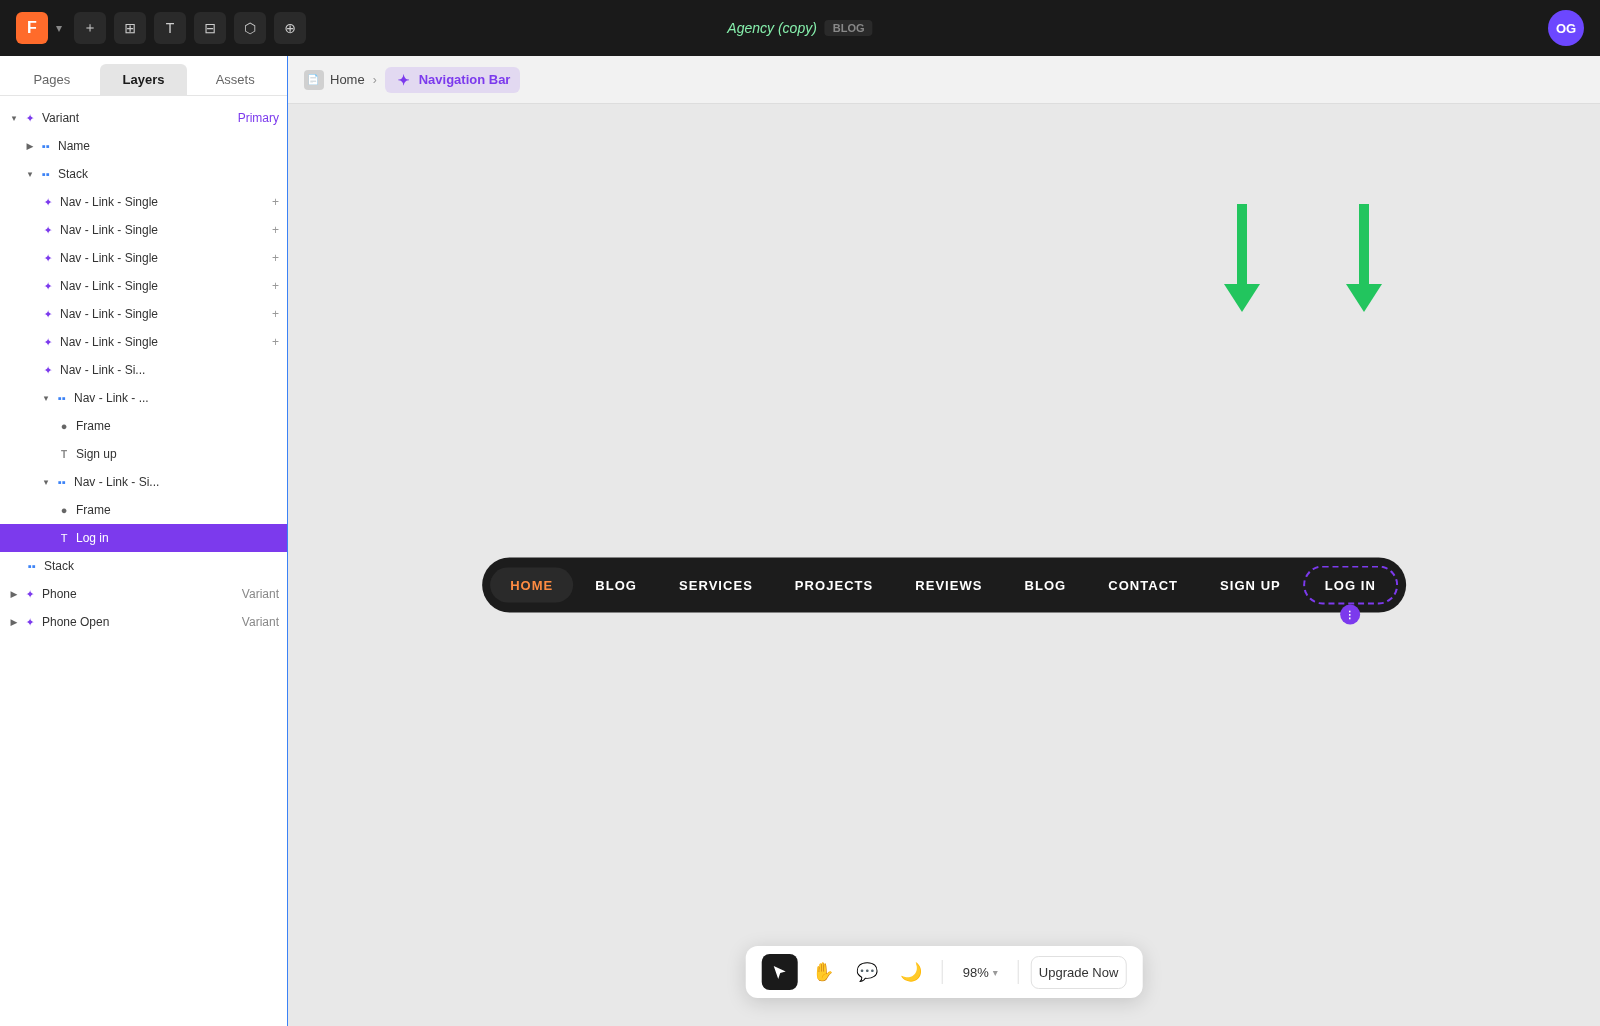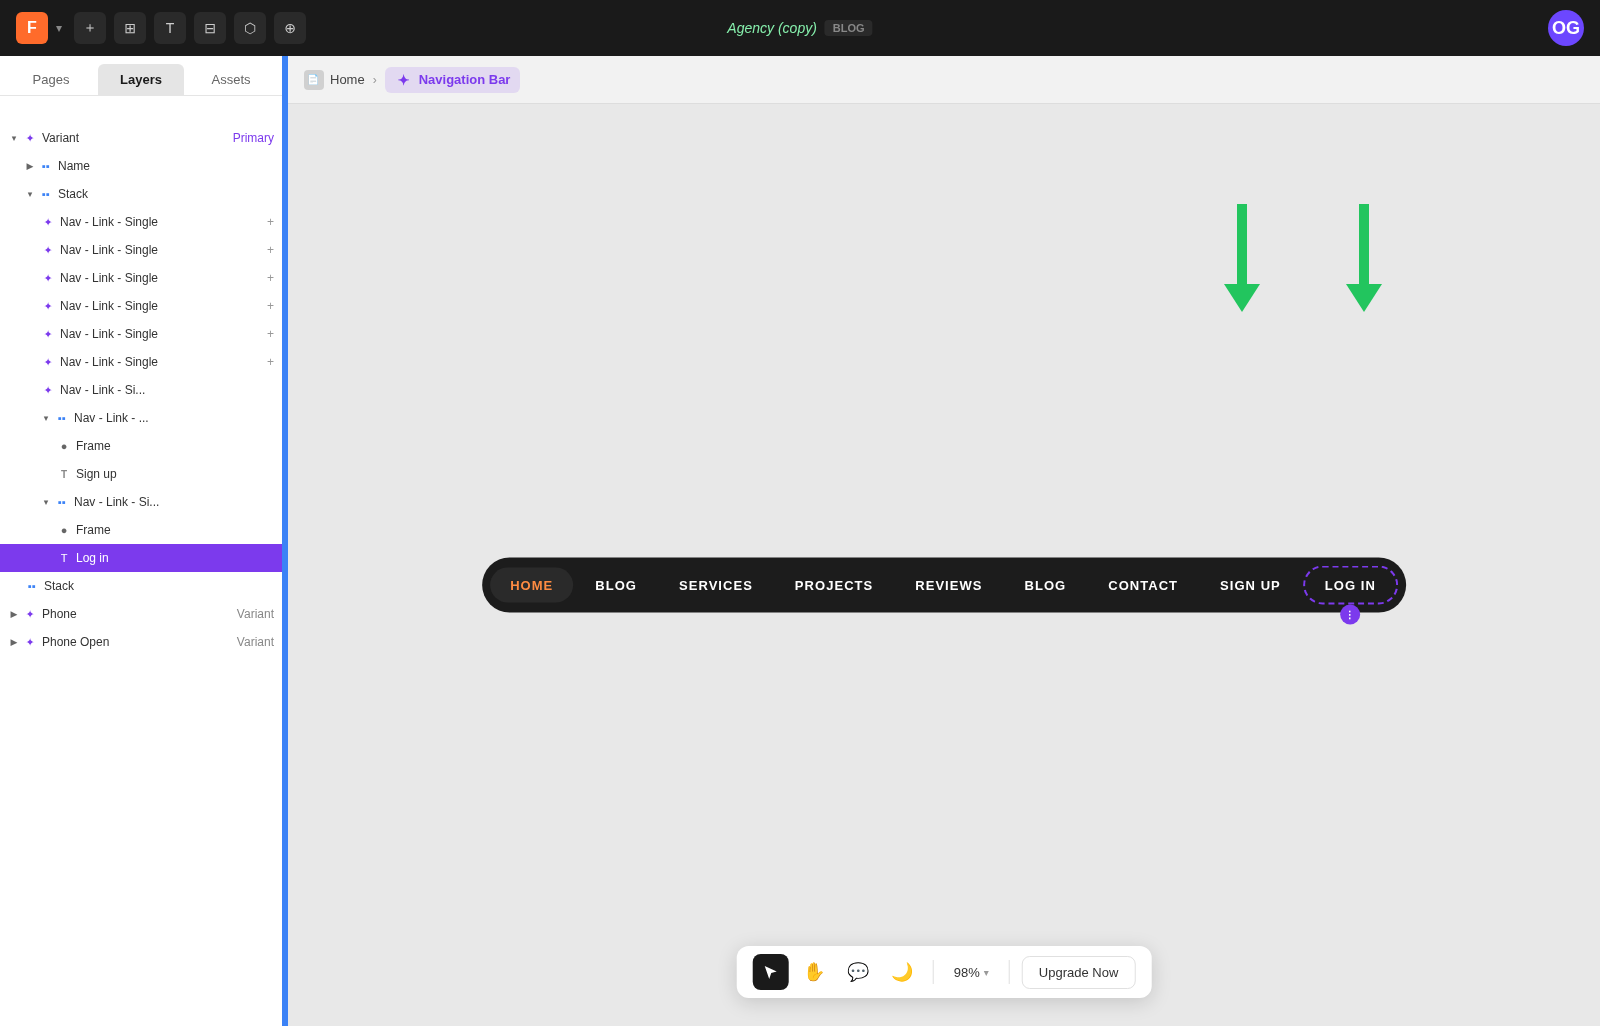--- a/index.html
+++ b/index.html
@@ -51,40 +51,39 @@
       font-size: 11px;
       font-weight: 600;
     }
     .toolbar-avatar {
       position: absolute;
       right: 16px;
       width: 36px; height: 36px;
       background: #6c47ff;
       border-radius: 50%;
       display: flex; align-items: center; justify-content: center;
-      color: white; font-weight: 700; font-size: 18px;
+      color: white; font-weight: 700; font-size: 13px;
       cursor: pointer;
     }
 
     
     .main-layout {
       display: flex;
       flex: 1;
       overflow: hidden;
     }
 
     
     .sidebar {
       width: 288px;
       background: #fff;
-      border-right: 6px solid #3b82f6;
+      border-right: 1px solid #3b82f6;
       display: flex;
       flex-direction: column;
       flex-shrink: 0;
-      gap: 20px;
     }
     .sidebar-tabs {
       display: flex;
       border-bottom: 1px solid #e5e5e5;
       padding: 8px 8px 0;
       gap: 4px;
     }
     .sidebar-tab {
       flex: 1;
       text-align: center;
@@ -320,21 +319,21 @@
       display: flex; align-items: center; gap: 4px;
       font-size: 13px; color: #333; cursor: pointer;
       padding: 4px 8px;
       border-radius: 6px;
       text-align: center;
     }
     .upgrade-btn {
       background: #fff;
       border: 1px solid #e0e0e0;
       border-radius: 8px;
-      padding: 8px 16px;
+      padding: 8px 7px;
       font-size: 13px;
       color: #333;
       cursor: pointer;
       font-weight: 500;
     }
     .divider-v { width: 1px; height: 24px; background: #e0e0e0; margin: 0 4px; }
   </style>
 </head>
 <body>
 

